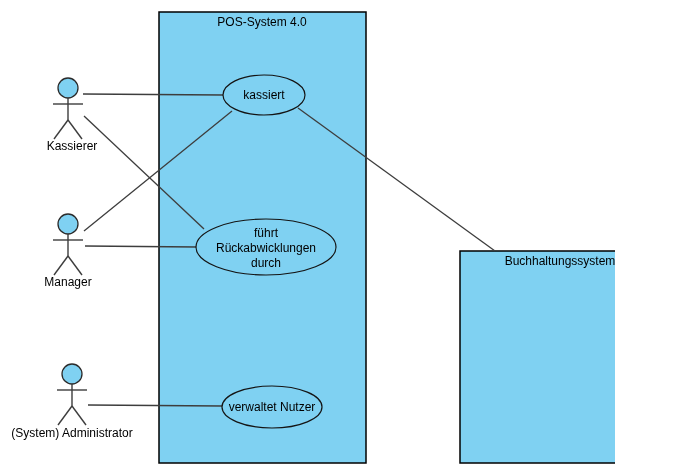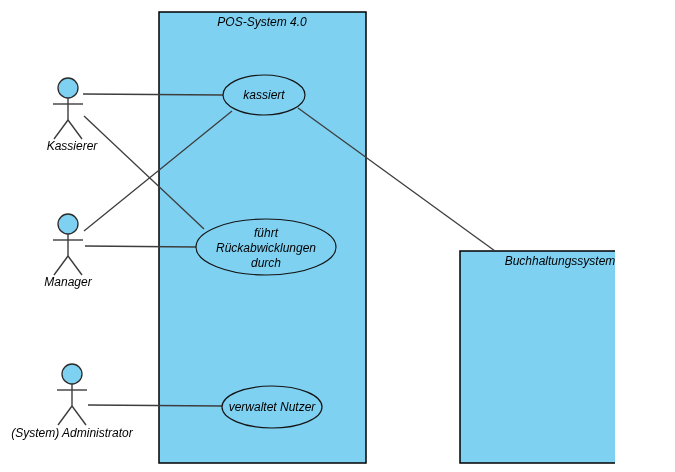--- a/index.html
+++ b/index.html
@@ -3,21 +3,20 @@
 <meta charset="utf-8">
 <style>
   html, body { margin: 0; padding: 0; background: #ffffff; }
   #canvas {
     position: relative;
     width: 615px;
     height: 472px;
     background: #ffffff;
     font-family: "Liberation Sans", sans-serif;
     overflow: hidden;
-    font-style: italic;
   }
   svg text {
     font-family: "Liberation Sans", sans-serif;
     font-size: 12px;
     fill: #000000;
   }
   .sys-rect   { fill: #7fd1f2; stroke: #000000; stroke-width: 1.5; }
   .uc-ellipse { fill: #7fd1f2; stroke: #141414; stroke-width: 1.2; }
   .assoc      { stroke: #3d3d3d; stroke-width: 1.3; fill: none; }
   .actor-limb { stroke: #3d3d3d; stroke-width: 1.4; fill: none; }

